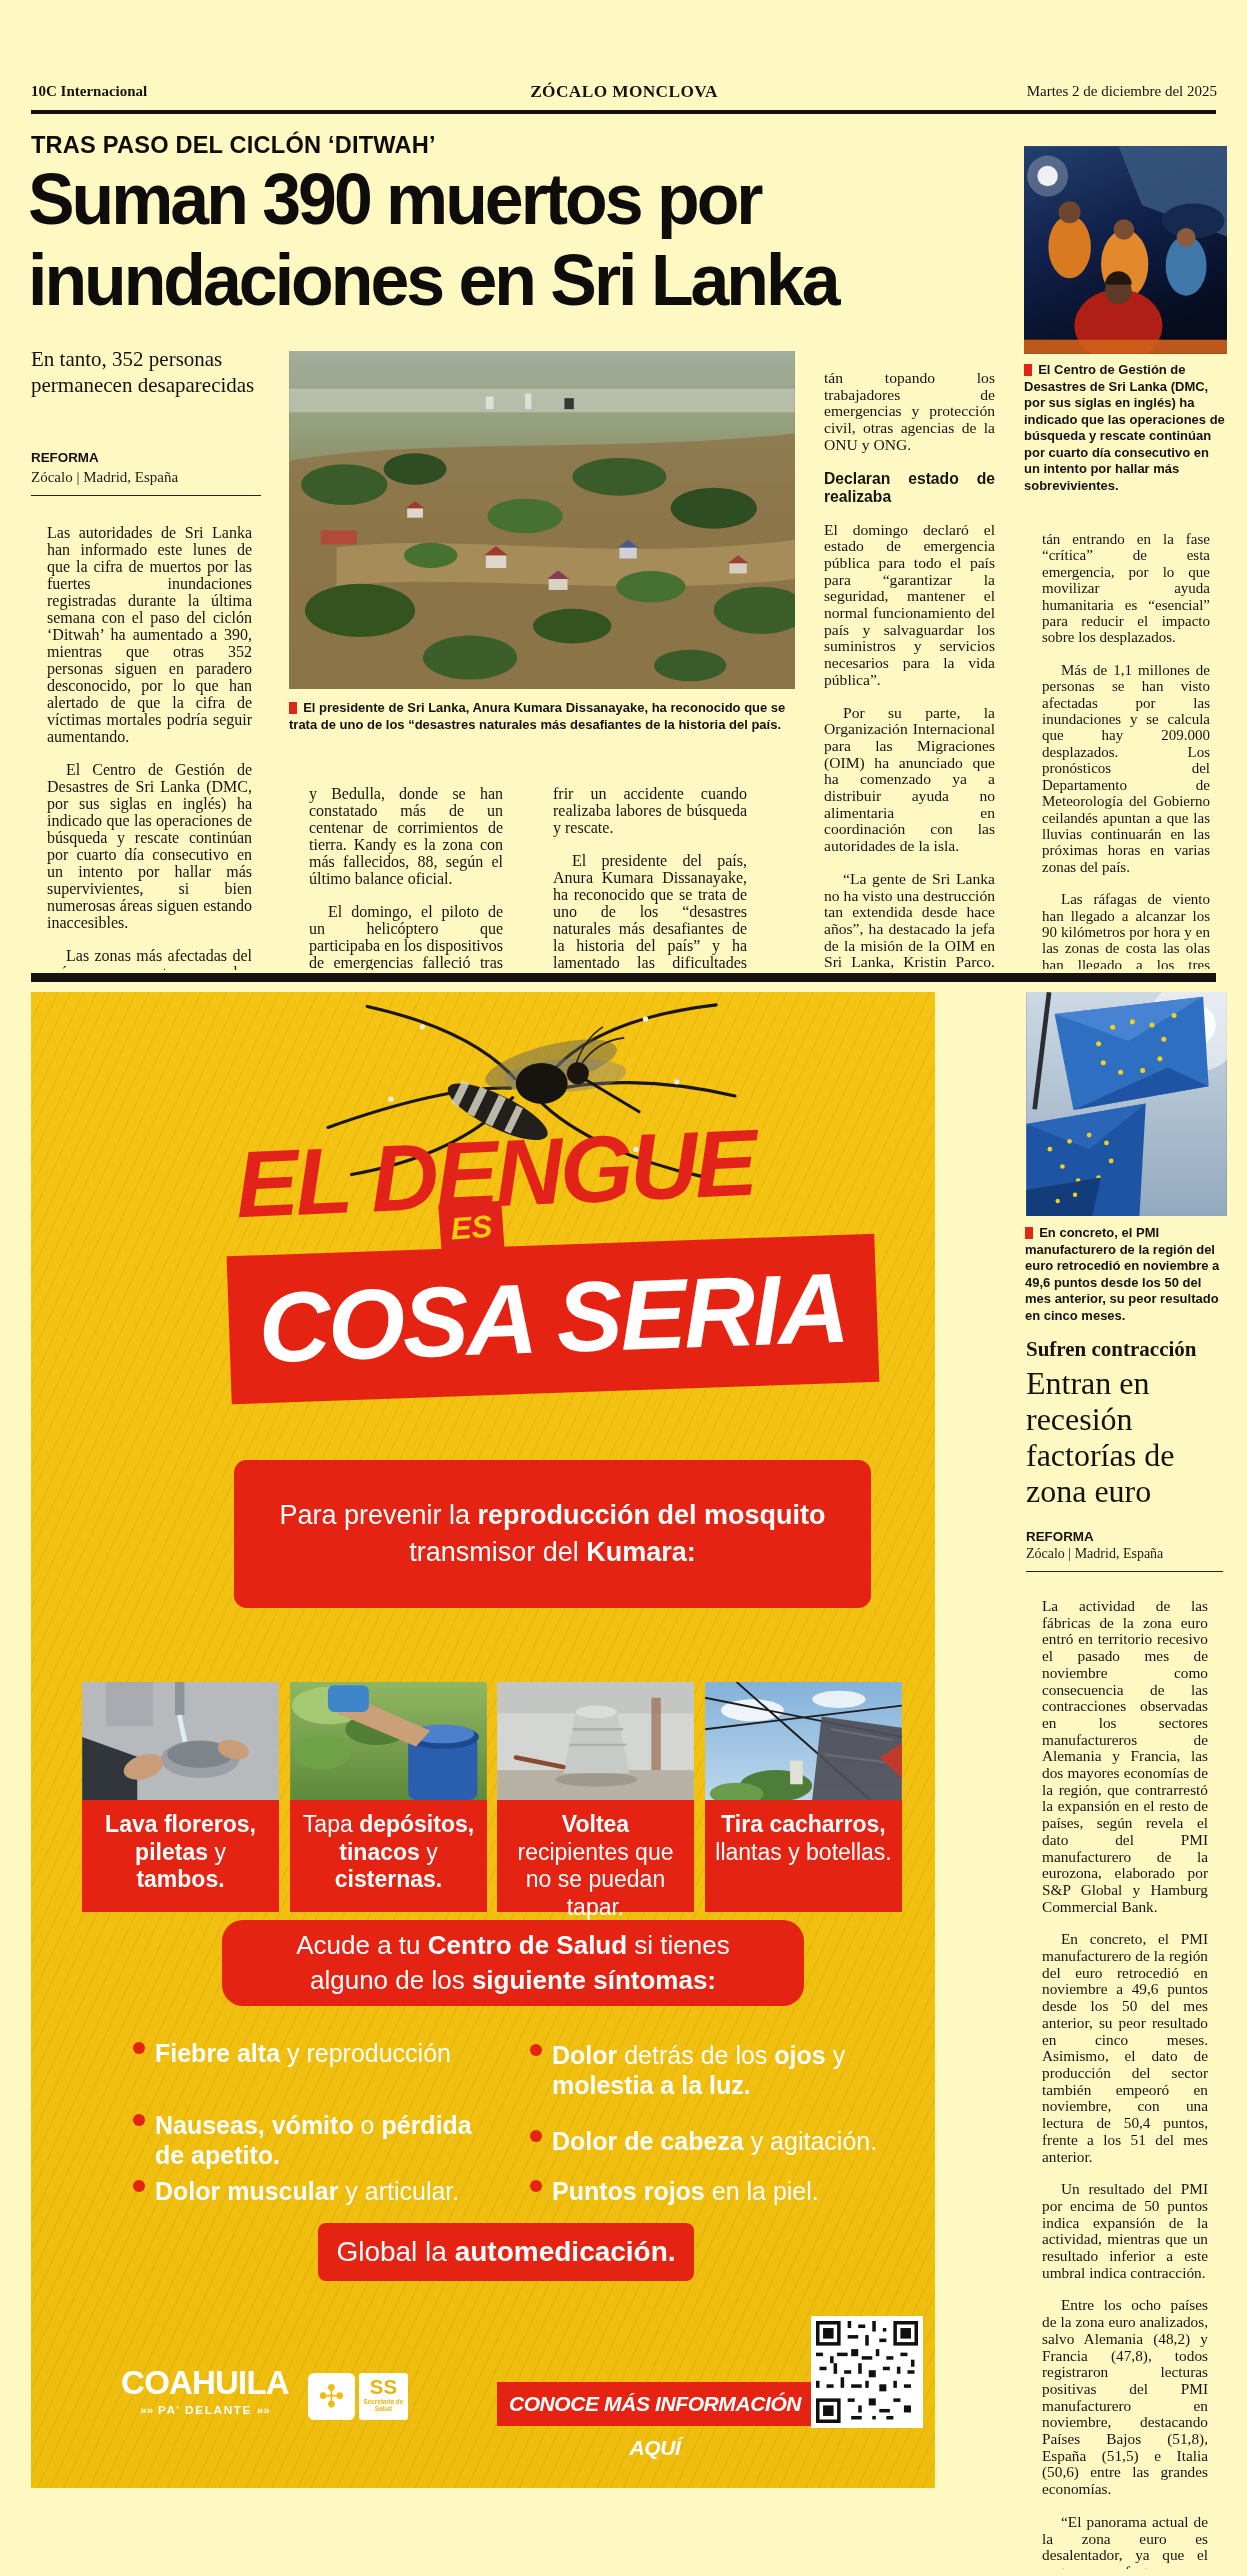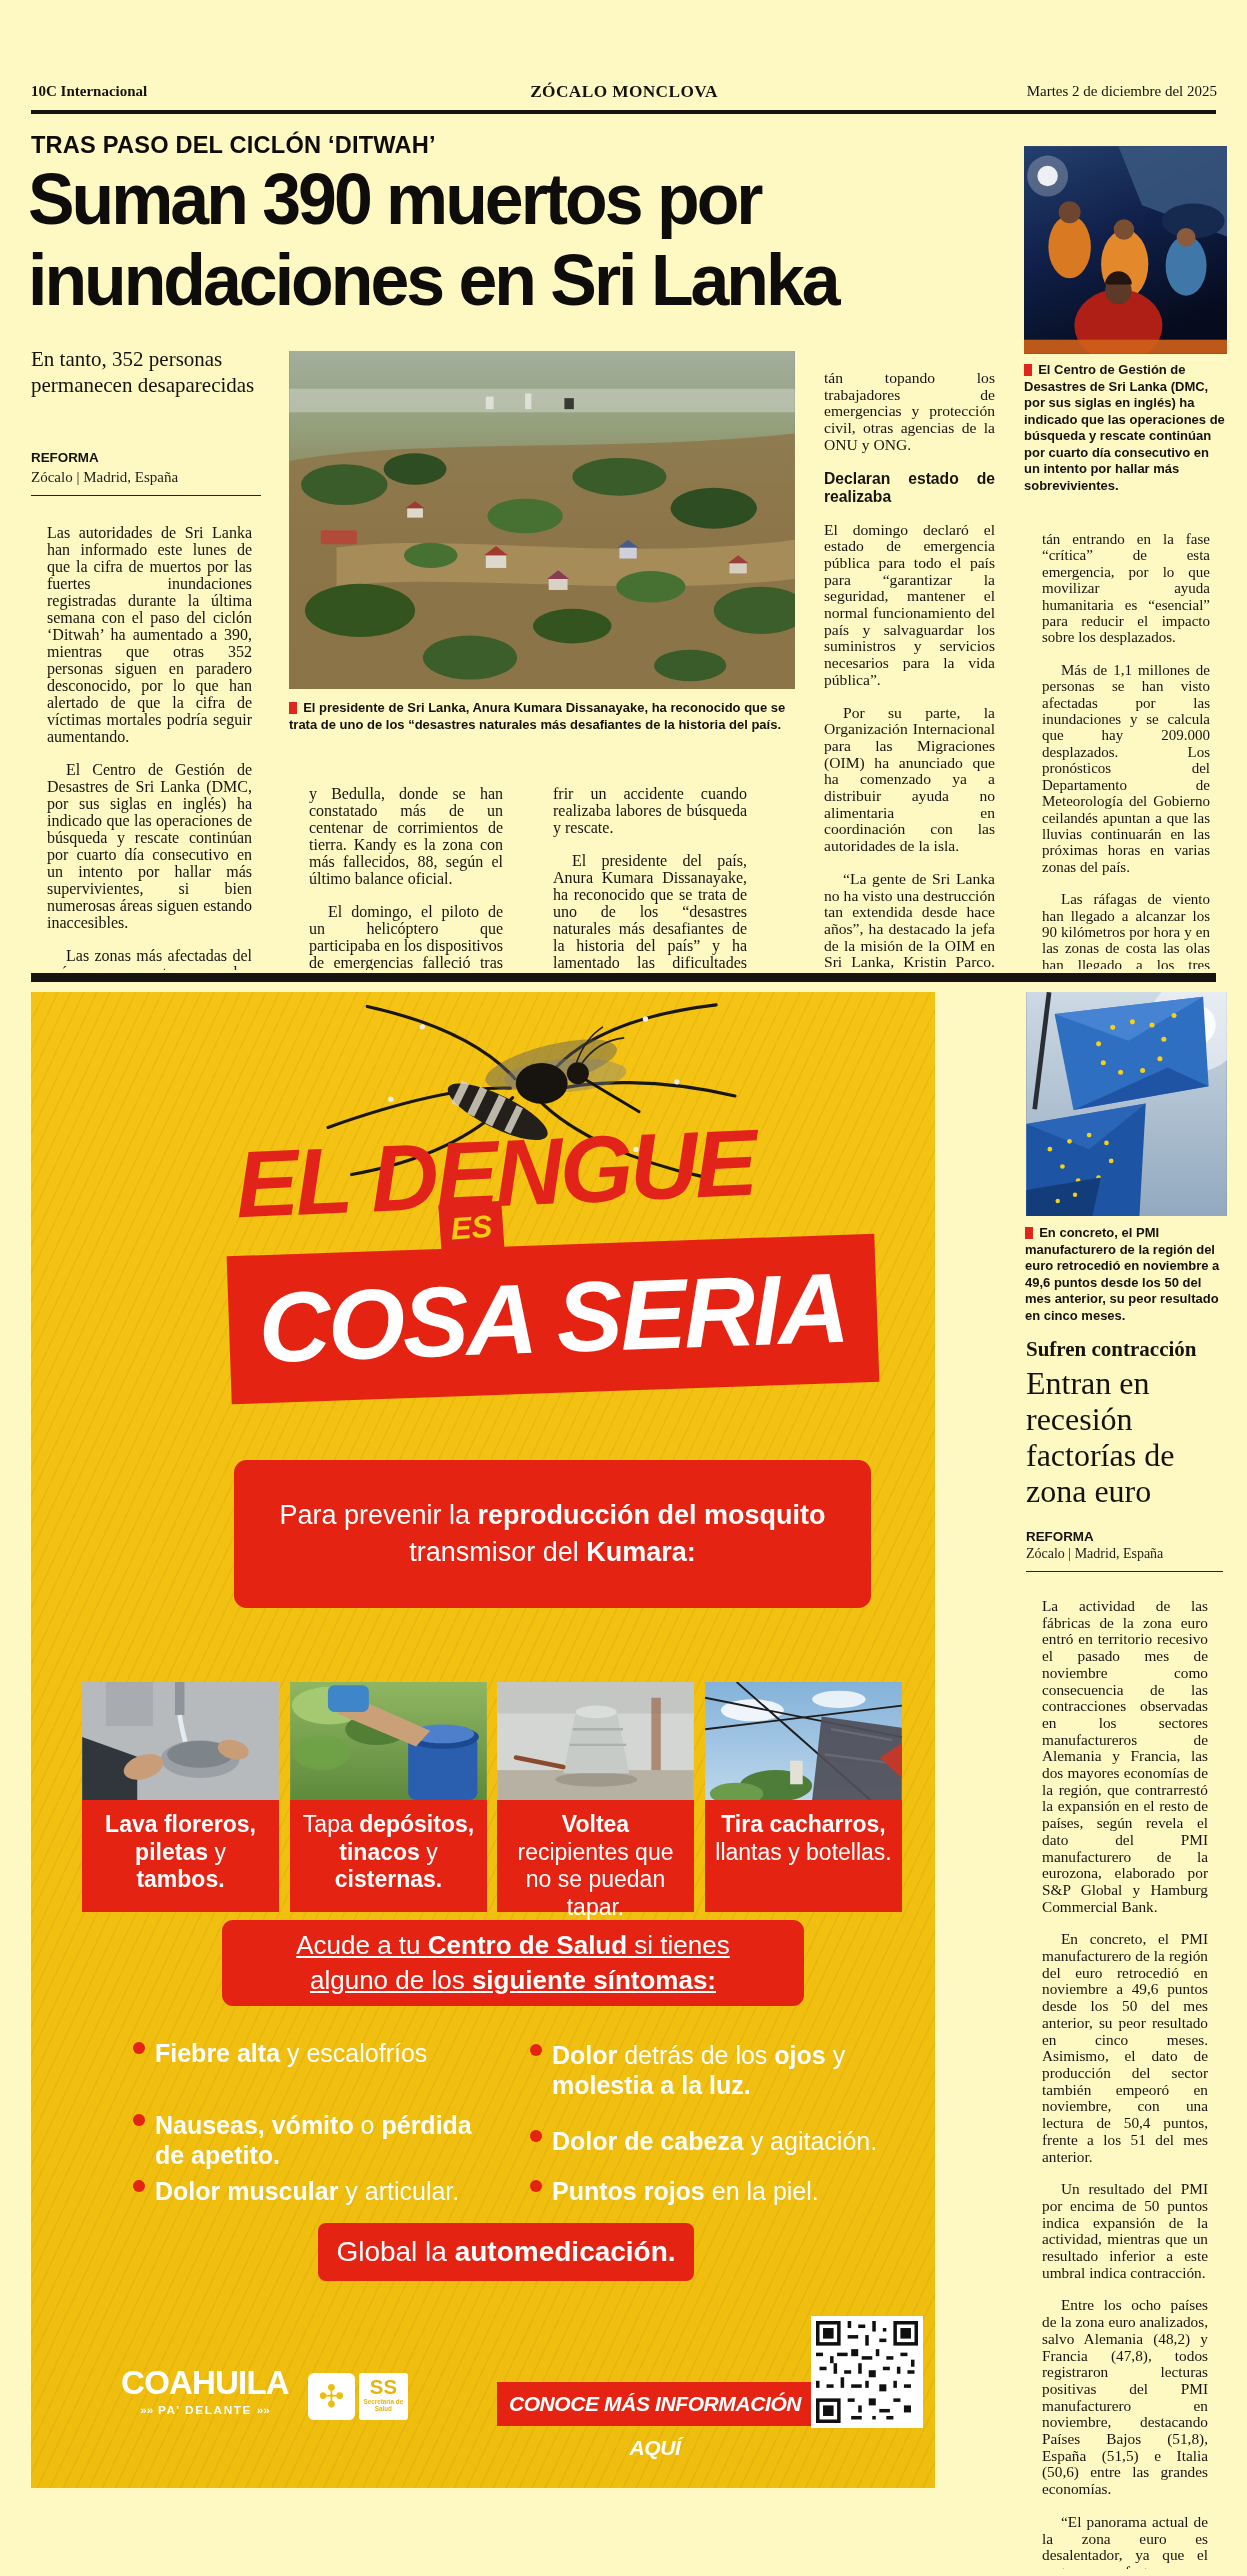--- a/index.html
+++ b/index.html
@@ -44,22 +44,22 @@
       text-align:center;font:italic 700 31px/49px "Liberation Sans",sans-serif;color:#F6C913;}
   .cosa-box{left:198px;top:253px;width:648px;height:148px;background:#E42313;transform:rotate(-2deg);
       text-align:center;font:italic 700 99px/146px "Liberation Sans",sans-serif;letter-spacing:-2.4px;color:#ffffff;}
   .prev-box{left:203px;top:468px;width:637px;height:148px;background:#E42313;border-radius:12.6px;
       text-align:center;color:#fff;font:27px/37px "Liberation Sans",sans-serif;padding-top:0;box-sizing:border-box;
       display:flex;align-items:center;justify-content:center;}
   .prev-box .inner{width:582px;}
   .tip-photo{top:690px;width:197px;height:118px;overflow:hidden;}
   .tip-box{top:808px;width:197px;height:112px;background:#E42313;color:#fff;text-align:center;
       font:23px/27.5px "Liberation Sans",sans-serif;box-sizing:border-box;padding:11px 7.9px 0 7.9px;}
-  .acude-box{left:191px;top:928px;width:582px;height:86px;background:#E42313;border-radius:11px;color:#fff;
-      text-align:center;font:26px/35px "Liberation Sans",sans-serif;display:flex;align-items:center;justify-content:center;text-decoration:underline;}
+  .acude-box{left:191px;top:928px;width:582px;height:86px;background:#E42313;border-radius:21px;color:#fff;
+      text-align:center;font:26px/35px "Liberation Sans",sans-serif;display:flex;align-items:center;justify-content:center;}
   .acude-box .inner{width:503px;}
   .symptom{color:#fff;font:25px/30px "Liberation Sans",sans-serif;}
   .symptom .dot{display:inline-block;width:11.8px;height:11.8px;border-radius:50%;background:#E42313;margin-right:10.2px;vertical-align:7.9px;}
   .symptom .stext{display:inline-block;vertical-align:top;}
   .evita-box{left:287px;top:1231px;width:376px;height:58px;background:#E42313;border-radius:7.9px;color:#fff;
       text-align:center;font:28px/57px "Liberation Sans",sans-serif;}
   .bseg{font-weight:700;margin-top:44px;}
 
   .coahuila{left:72px;top:1374px;width:204px;color:#fff;text-align:center;}
   .coa-word{font:700 33px/33px "Liberation Sans",sans-serif;letter-spacing:-0.8px;}
@@ -324,21 +324,21 @@
     <div class="abs tip-box" style="left:51px;"><span class="bseg">Lava floreros,</span><span class="bseg"> piletas </span><span>y </span><span class="bseg">tambos.</span></div>
     <div class="abs tip-box" style="left:259px;"><span>Tapa </span><span class="bseg">depósitos, tinacos </span><span>y </span><span class="bseg">cisternas.</span></div>
     <div class="abs tip-box" style="left:466px;"><span class="bseg">Voltea</span><span> recipientes que no se puedan tapar.</span></div>
     <div class="abs tip-box" style="left:674px;"><span class="bseg">Tira cacharros,</span><span> llantas y botellas.</span></div>
 
     <div class="abs acude-box">
       <div class="inner"><span>Acude a tu </span><span class="bseg">Centro de Salud</span><span> si tienes alguno de los </span><span class="bseg">siguiente síntomas:</span></div>
     </div>
 
     <div class="abs symptom" style="left:102px;top:1046px;width:393px;">
-      <span class="dot"></span><span class="stext" style="width:346px;"><span class="bseg">Fiebre alta</span><span> y escalofríos</span></span>
+      <span class="dot"></span><span class="stext" style="width:346px;"><span class="bseg">Fiebre alta</span><span> y reproducción</span></span>
     </div>
     <div class="abs symptom" style="left:102px;top:1118px;width:393px;">
       <span class="dot"></span><span class="stext" style="width:346px;"><span class="bseg">Nauseas, vómito</span><span> o </span><span class="bseg">pérdida de apetito.</span></span>
     </div>
     <div class="abs symptom" style="left:102px;top:1184px;width:393px;">
       <span class="dot"></span><span class="stext" style="width:346px;"><span class="bseg">Dolor muscular</span><span> y articular.</span></span>
     </div>
     <div class="abs symptom" style="left:499px;top:1048px;width:385px;">
       <span class="dot"></span><span class="stext" style="width:338px;"><span class="bseg">Dolor</span><span> detrás de los </span><span class="bseg">ojos</span><span> y </span><span class="bseg">molestia a la luz.</span></span>
     </div>

